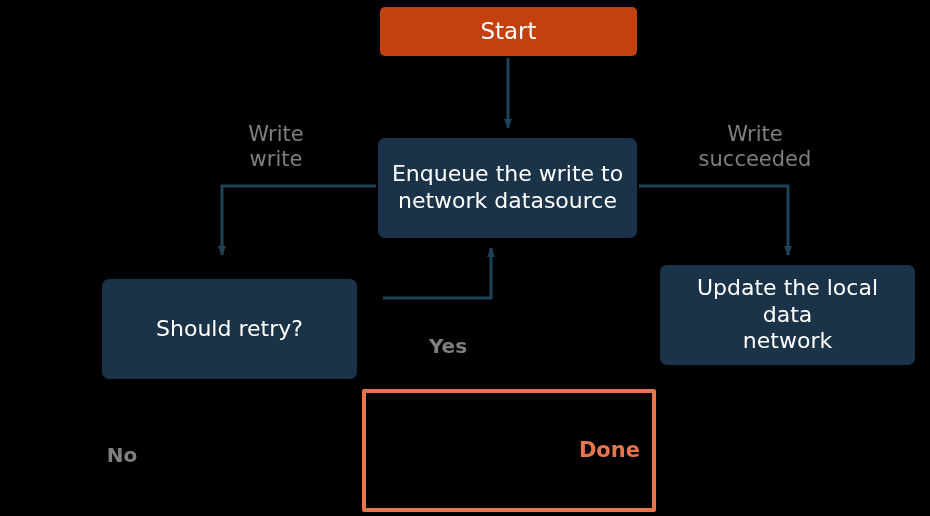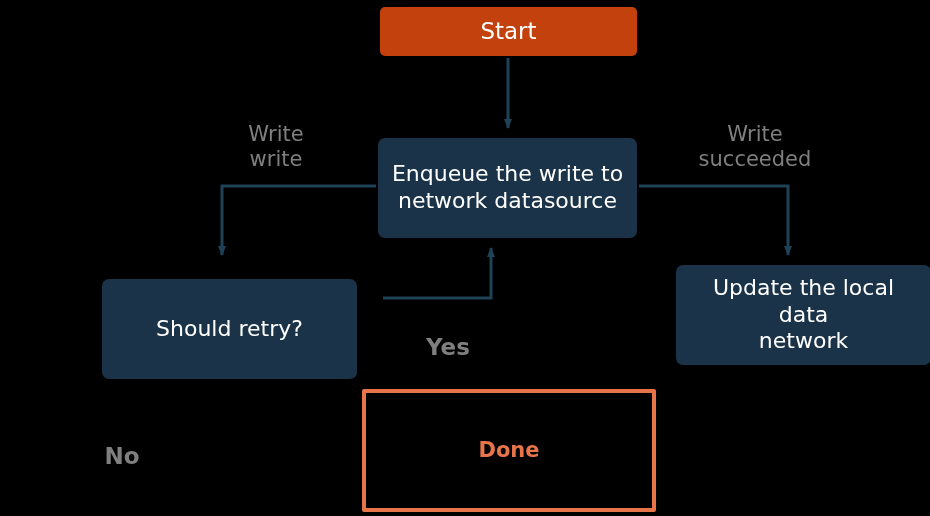--- a/index.html
+++ b/index.html
@@ -72,55 +72,56 @@
     height: 100px;
     border-radius: 7px;
   }
   .node-retry {
     left: 102px;
     top: 279px;
     width: 255px;
     height: 100px;
   }
   .node-update {
-    left: 676px;
+    left: 660px;
     top: 265px;
     width: 255px;
     height: 100px;
   }
   
   .node-done {
     left: 362px;
     top: 389px;
     width: 294px;
     height: 123px;
     background: transparent;
     border: 4px solid #e8744a;
     border-radius: 2px;
+    text-align: right;
   }
   .node-done .node-label {
     color: #e8744a;
     font-size: 21px;
     font-weight: 700;
   }
   
   .edge-label {
     position: absolute;
     text-align: center;
     color: #7f7f7f;
     z-index: 3;
     line-height: 1.2;
   }
   .edge-label-branch {
     font-size: 21px;
     font-weight: 400;
     margin-top: 7px;
   }
   .edge-label-decision {
-    font-size: 23px;
+    font-size: 20px;
     font-weight: 700;
   }
   .lbl-write-failed {
     left: 196px;
     top: 115px;
     width: 160px;
   }
   .lbl-write-succeeded {
     left: 672px;
     top: 115px;

